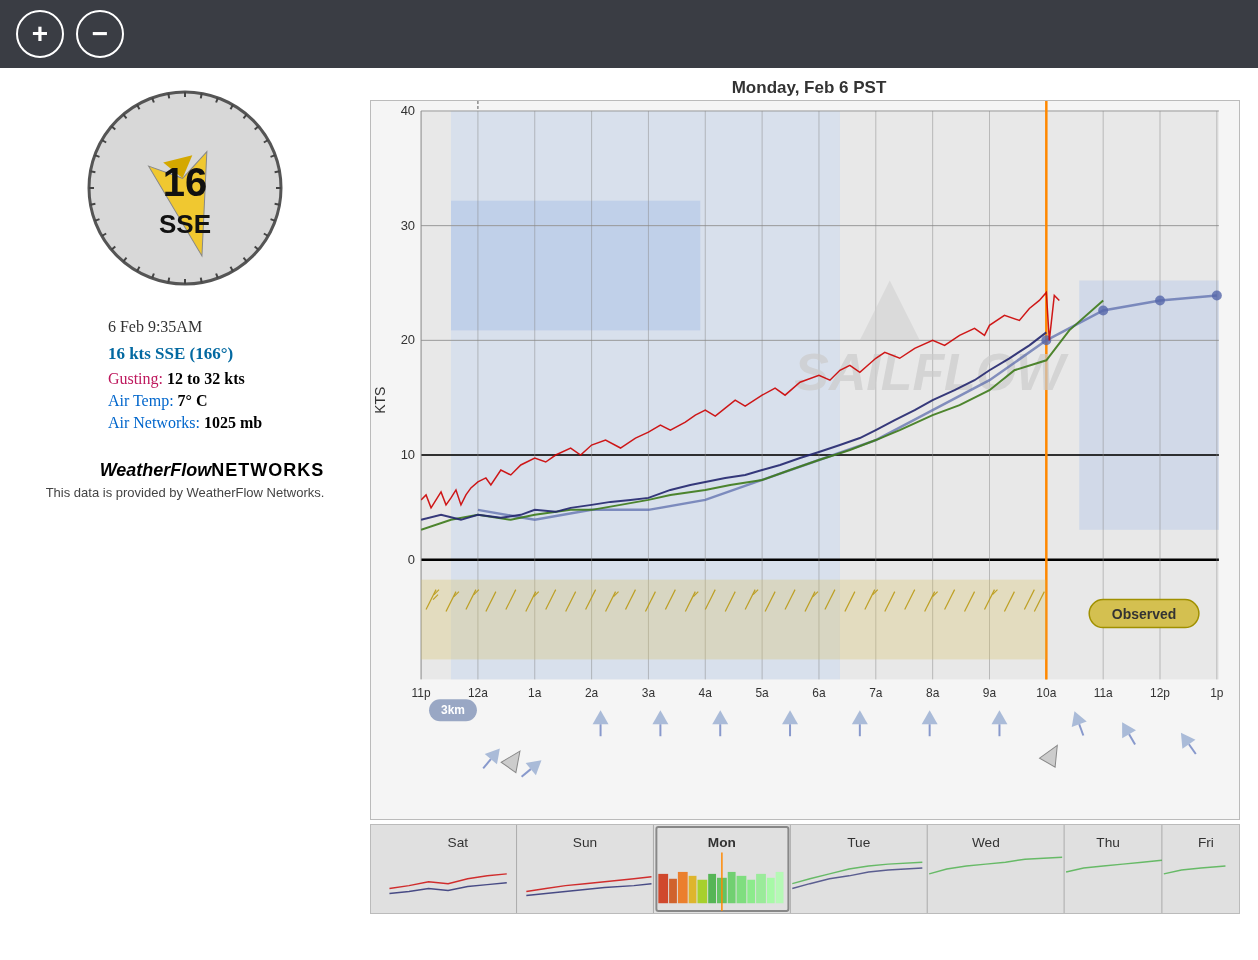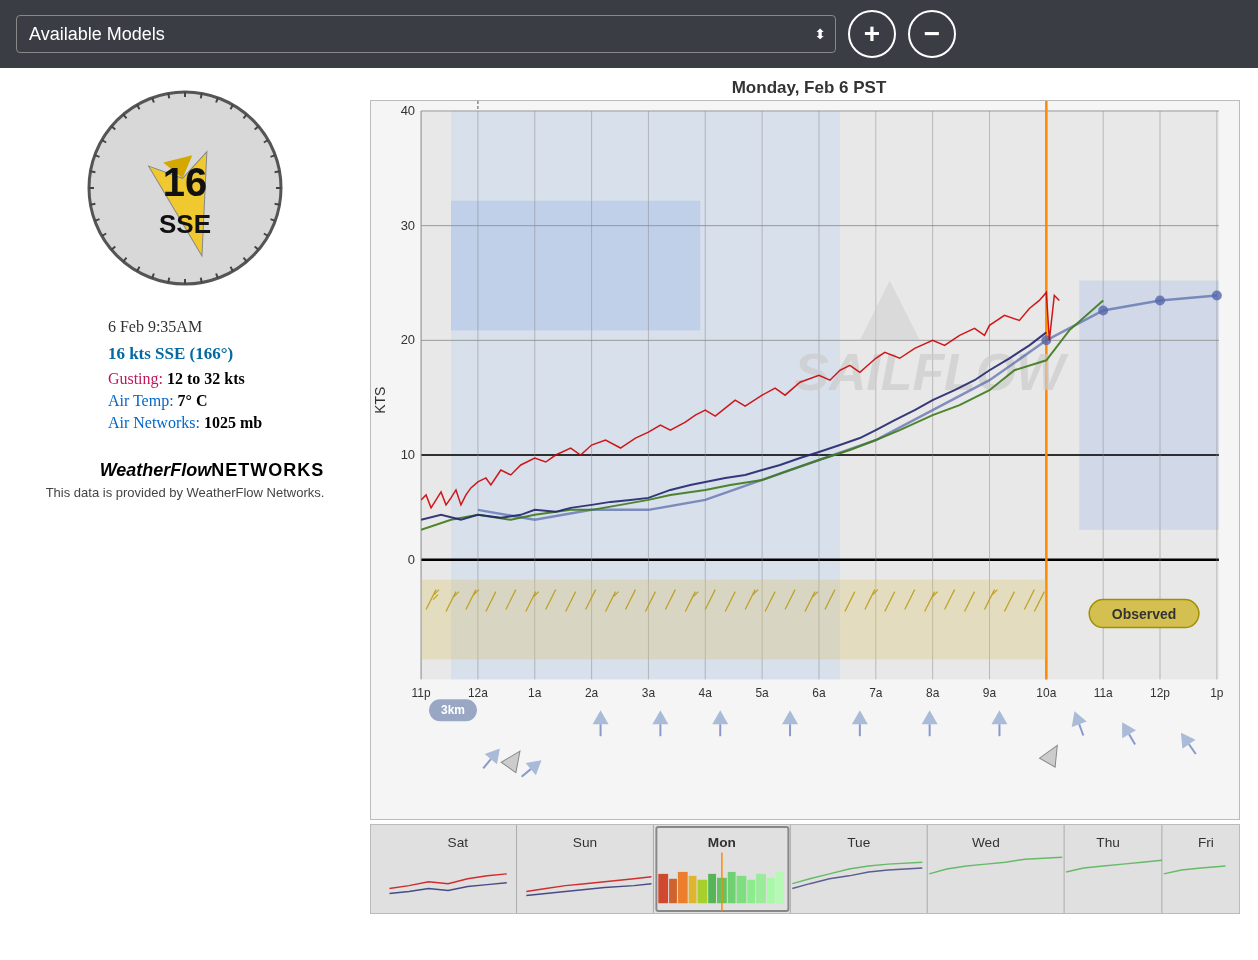--- a/index.html
+++ b/index.html
@@ -154,26 +154,20 @@
       display: flex;
       align-items: center;
       margin-top: 2px;
       position: relative;
     }
   </style>
 </head>
 <body>
 
 <div id="header">
-  <div id="header-select-wrapper">
-    <select id="header-select">
-      <option>Available Models</option>
-    </select>
-    <span class="select-arrow">⬍</span>
-  </div>
   <button class="header-btn">+</button>
   <button class="header-btn">−</button>
 </div>
 
 <div id="main">
 
   <div id="left-panel">
 
     <div id="compass-container">
       <svg width="200" height="200" viewBox="0 0 200 200">

